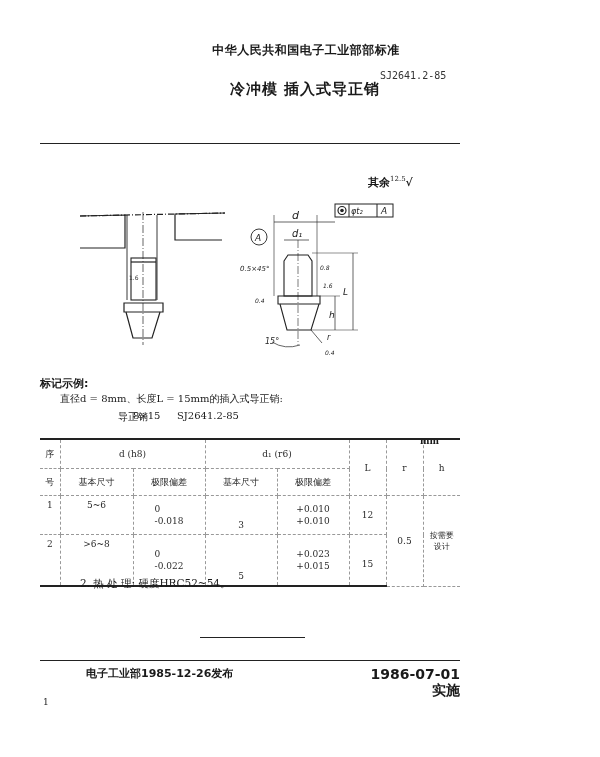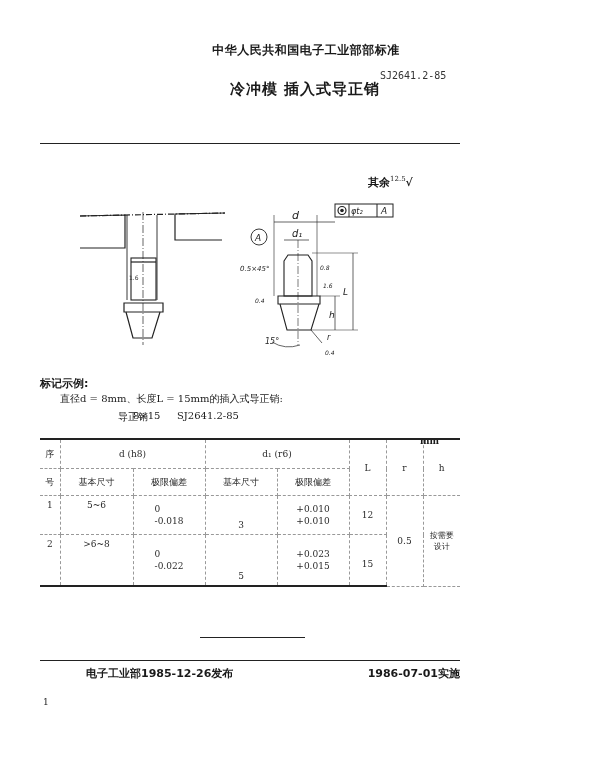--- a/index.html
+++ b/index.html
@@ -38,21 +38,21 @@
     table.spec tr.last td { border-bottom: 2px solid #222; height: 34px; }
     table.spec tr.r1 td { height: 34px; }
     table.spec td.first { border-left: none; }
     table.spec td.lastc { border-right: none; }
     .stack { line-height: 12px; text-align: left; display: inline-block; }
     .unit { left: 420px; top: 436px; font-size: 9px; font-weight: bold; }
     .notes { left: 80px; top: 575px; font-size: 10.5px; line-height: 17px; }
     .hr-short { left: 200px; top: 637px; width: 105px; border-top: 1.5px solid #222; }
     .hr-bottom { left: 40px; top: 660px; width: 420px; border-top: 1.5px solid #222; }
     .footer-left { left: 40px; top: 666px; font-family: "DejaVu Sans", sans-serif; font-size: 11px; font-weight: bold; margin-left: 46px; }
-    .footer-right { left: 360px; top: 666px; width: 100px; text-align: right; font-family: "DejaVu Sans", sans-serif; font-size: 11px; font-weight: bold; }
+    .footer-right { left: 360px; top: 666px; width: 100px; text-align: right; font-family: "DejaVu Sans", sans-serif; font-size: 14px; font-weight: bold; }
     .page-num { left: 43px; top: 697px; font-size: 9px; }
   </style>
 </head>
 <body>
 
 <div class="abs std-title">中华人民共和国电子工业部部标准</div>
 <div class="abs std-code">SJ2641.2-85</div>
 <div class="abs doc-title">冷冲模  插入式导正销</div>
 <div class="abs hr-top"></div>
 
@@ -180,19 +180,20 @@
     <td style="vertical-align:top; padding-top:4px;">&gt;6~8</td>
     <td><span class="stack"><span>0</span><br><span>-0.022</span></span></td>
     <td style="vertical-align:bottom; padding-bottom:4px;">5</td>
     <td><span class="stack"><span>+0.023</span><br><span>+0.015</span></span></td>
     <td style="vertical-align:bottom; padding-bottom:16px;">15</td>
   </tr>
 </tbody>
   </table>
 
 <div class="abs notes">
+  <div>2. 热 处 理: 硬度HRC52~54。</div>
 </div>
 
 <div class="abs hr-short"></div>
 <div class="abs hr-bottom"></div>
 <div class="abs footer-left">电子工业部1985-12-26发布</div>
 <div class="abs footer-right">1986-07-01实施</div>
 <div class="abs page-num">1</div>
 
 </body></html>

